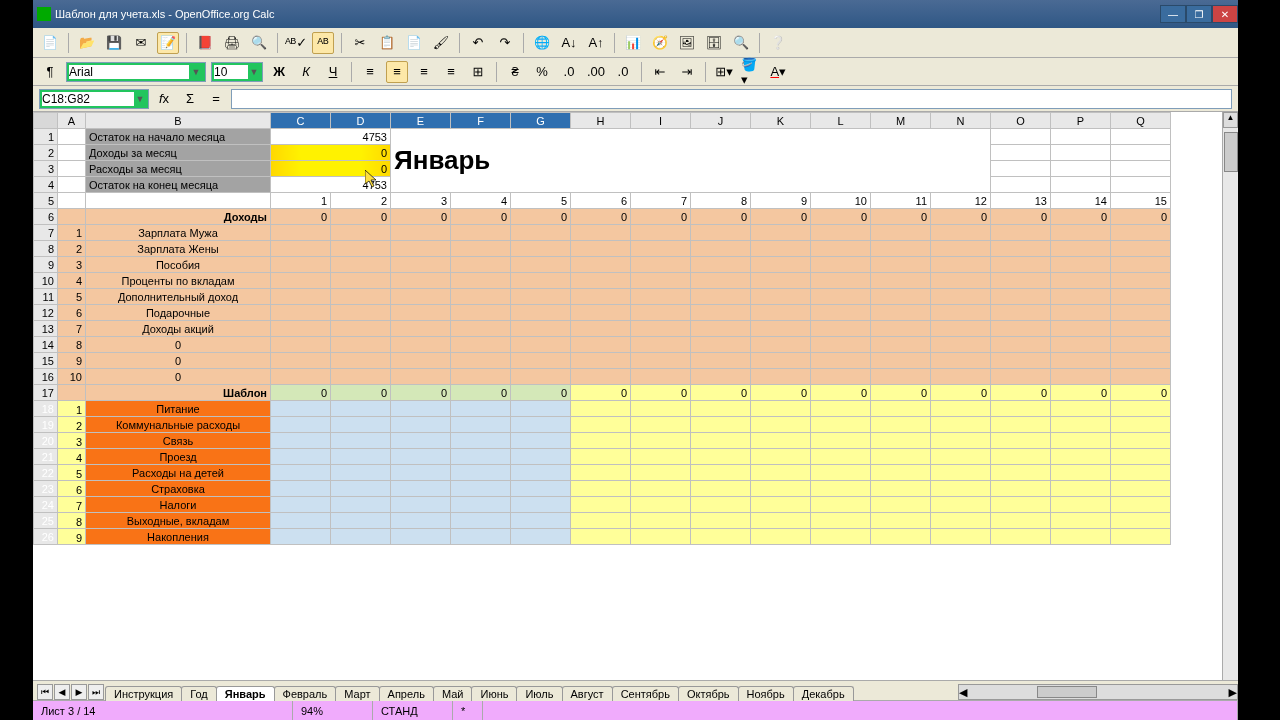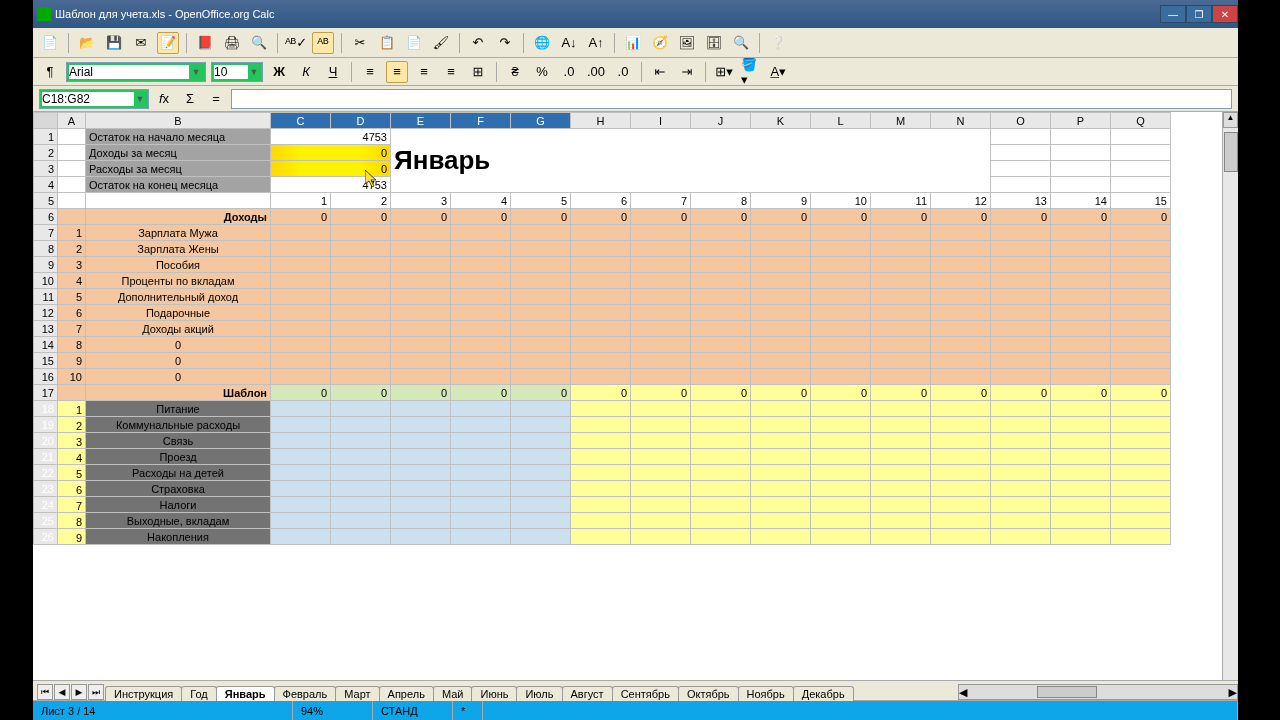--- a/index.html
+++ b/index.html
@@ -45,37 +45,37 @@
 
 .lightblue { background: #a3a3a3; text-align: left; }
 .val { text-align: right; }
 .hl { background: radial-gradient(circle, #fff200 50%, #ffd800 100%); }
 .pink { background: #f4c7a0; text-align: center; }
 .pinkb { background: #f4c7a0; font-weight: bold; text-align: right; }
 .pinkv { background: #f4c7a0; text-align: right; }
 .lgreen { background: #d4e8b8; text-align: center; }
 .yell { background: #ffff99; text-align: center; }
 .yellv { background: #ffff99; text-align: right; }
-.ylabel { background: #737373; text-align: center; }
+.ylabel { background: #f97316; text-align: center; }
 .blank { background: #fff; }
 .month { font-size: 26px; font-weight: bold; border: none !important; }
 .tall { height: 30px; }
 .selcell { background: #cce0f0; }
 .nright { text-align: right; }
 
 .cursor { position: absolute; width: 16px; height: 20px; pointer-events: none; z-index: 20; }
 
 .tabbar { height: 20px; background: #ece9d8; border-top: 1px solid #aaa; display: flex; align-items: flex-end; font-size: 11px; padding-left: 4px; }
 .navb { width: 16px; height: 16px; border: 1px solid #999; background: #eee; font-size: 9px; display: flex; align-items: center; justify-content: center; margin-right: 1px; cursor: pointer; }
 .tab { padding: 1px 8px; background: #ece9d8; border: 1px solid #999; border-bottom: none; border-radius: 3px 3px 0 0; margin-right: -1px; cursor: pointer; position: relative; top: 1px; }
 .tab.active { background: #fff; font-weight: bold; z-index: 2; }
 .hscroll { margin-left: auto; width: 280px; height: 16px; background: #ddd; border: 1px solid #999; display: flex; align-items: center; }
 .hscroll .th { width: 60px; height: 12px; background: #ccc; border: 1px solid #888; margin-left: 70px; }
 
-.statusbar { height: 20px; background: #0ea5e9; border-top: 1px solid #aaa; display: flex; align-items: center; font-size: 11px; }
+.statusbar { height: 20px; background: #f0abfc; border-top: 1px solid #aaa; display: flex; align-items: center; font-size: 11px; }
 .statusbar div { border-right: 1px solid #aaa; padding: 0 8px; height: 100%; display: flex; align-items: center; }
 
 .vscroll { position: absolute; right: 0; top: 0; bottom: 0; width: 16px; background: #e8e8e8; border-left: 1px solid #aaa; }
 .vscroll .up, .vscroll .down { height: 16px; background: #ddd; border: 1px solid #999; font-size: 8px; text-align: center; }
 .vscroll .thumb { position: absolute; top: 20px; width: 14px; left: 1px; height: 40px; background: #ccc; border: 1px solid #888; }
 </style>
 </head>
 <body>
 
 <div class="app">

